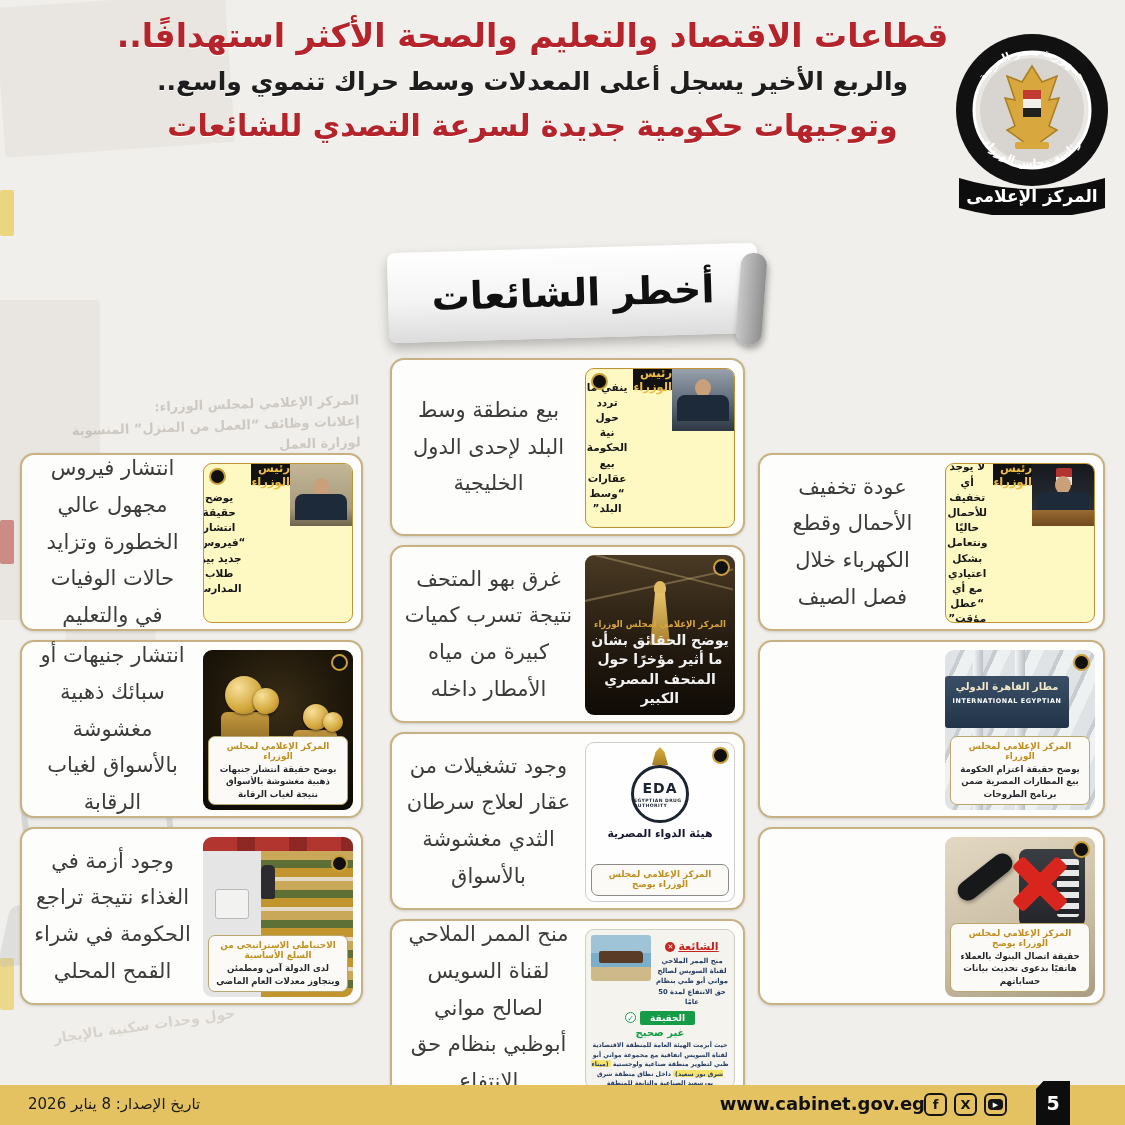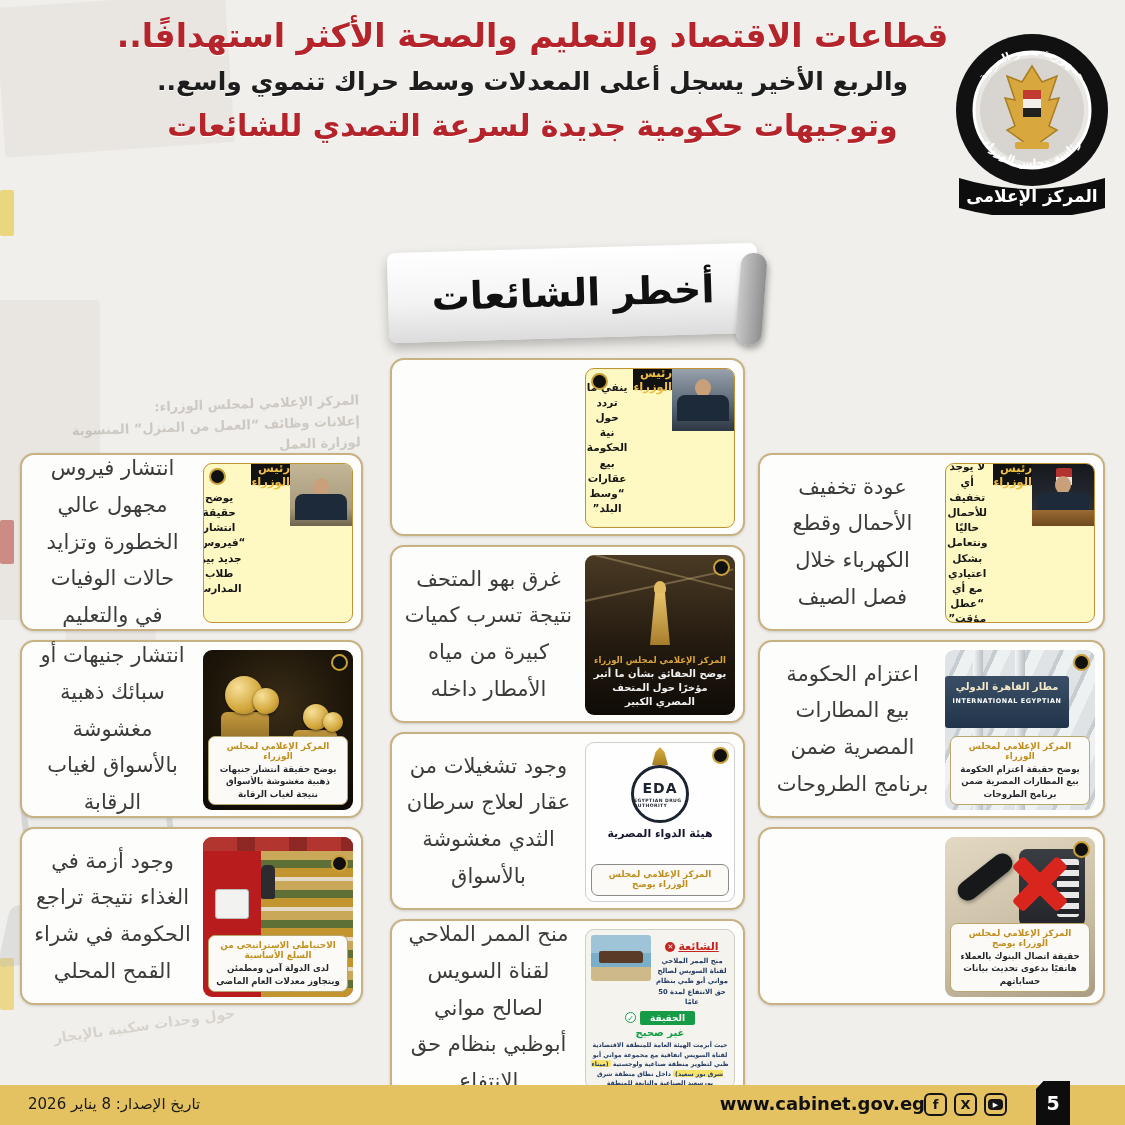--- a/index.html
+++ b/index.html
@@ -58,21 +58,21 @@
   .desk{position:absolute;bottom:0;left:0;right:0;height:16px;background:linear-gradient(180deg,#9a6a32,#6f4a1f);}
   .flag{position:absolute;top:4px;right:22px;width:16px;height:26px;background:linear-gradient(180deg,#b3342e 33%,#e8e6e0 33%,#e8e6e0 66%,#26262a 66%);border-radius:2px;}
 
   
   .t-museum{background:linear-gradient(180deg,#4a3a24 0%,#241b10 55%,#0f0b06 100%);}
   .t-museum .beam{position:absolute;width:160px;height:2px;background:rgba(222,196,138,.35);}
   .statue-body{position:absolute;left:50%;top:38px;transform:translateX(-50%);width:20px;height:52px;background:linear-gradient(180deg,#e7c36a,#a77d2c);clip-path:polygon(25% 0,75% 0,100% 100%,0 100%);}
   .statue-head{position:absolute;left:50%;top:26px;transform:translateX(-50%);width:12px;height:14px;border-radius:50% 50% 40% 40%;background:#e2bc62;}
   .t-museum .cap{position:absolute;left:0;right:0;bottom:0;padding:4px 6px 6px;text-align:center;}
   .t-museum .cap .g{color:#d9a43c;font-size:8.6px;font-weight:bold;margin-bottom:2px;}
-  .t-museum .cap .w{color:#f2f2f2;font-size:10px;font-weight:bold;line-height:1.4;}
+  .t-museum .cap .w{color:#f2f2f2;font-size:14px;font-weight:bold;line-height:1.4;}
 
   
   .capbox{position:absolute;left:5px;right:5px;bottom:5px;background:#fbfaf6;border:1px solid #b9a76f;border-radius:7px;padding:4px 5px;text-align:center;z-index:4;}
   .capbox .g{color:#c08f1f;font-size:8.8px;font-weight:bold;margin-bottom:2px;}
   .capbox .b{color:#23262b;font-size:8.6px;font-weight:bold;line-height:1.45;}
 
   
   .t-airport{background:repeating-linear-gradient(115deg,#dfe3e5 0 14px,#c6ccd0 14px 18px,#eef1f2 18px 30px);}
   .t-airport .sign{position:absolute;top:26px;left:0;right:26px;height:52px;background:linear-gradient(180deg,#3a4f66,#22344a);border-radius:3px;padding:5px 6px;text-align:center;}
   .t-airport .sign .ar{color:#f4e9c8;font-size:10px;font-weight:bold;}
@@ -96,21 +96,21 @@
   .t-phone{background:linear-gradient(160deg,#e3d8c2 0%,#c9bda4 60%,#a99c82 100%);}
   .handset{position:absolute;left:8px;top:30px;width:64px;height:20px;background:#17181a;border-radius:12px;transform:rotate(-38deg);box-shadow:0 2px 4px rgba(0,0,0,.4);}
   .phone-body{position:absolute;right:10px;top:12px;width:66px;height:78px;background:linear-gradient(180deg,#3a3d42,#23252a);border-radius:8px;}
   .keys{position:absolute;right:16px;top:22px;width:22px;height:58px;background:repeating-linear-gradient(180deg,#e8e8e8 0 6px,#23252a 6px 11px);border-radius:3px;}
   .redx{position:absolute;right:26px;top:18px;width:58px;height:58px;z-index:3;}
   .redx:before,.redx:after{content:"";position:absolute;left:50%;top:50%;width:64px;height:16px;background:#d8261f;border-radius:4px;}
   .redx:before{transform:translate(-50%,-50%) rotate(45deg);}
   .redx:after{transform:translate(-50%,-50%) rotate(-45deg);}
 
   
-  .t-market{background:#b91c1c;padding-left:12px;}
+  .t-market{background:#e5e5e5;padding-left:12px;}
   .mk-top{position:absolute;top:0;left:0;right:0;height:14px;background:repeating-linear-gradient(90deg,#b23530 0 34px,#8e2824 34px 52px);}
   .shelves{position:absolute;top:14px;right:0;width:92px;bottom:0;background:repeating-linear-gradient(180deg,#c9a85a 0 9px,#5f7036 9px 17px,#c2952f 17px 26px,#e3d9c4 26px 30px);}
   .fridge{position:absolute;left:12px;top:52px;width:34px;height:30px;background:#f2f2f0;border:1px solid #bbb;border-radius:3px;}
   .shopper{position:absolute;left:58px;top:28px;width:14px;height:34px;background:#2c2c30;border-radius:5px 5px 2px 2px;}
 
   
   .t-suez{background:#f4f3ee;border:1px solid #cfcfc6;padding:5px;}
   .sz-row{display:flex;gap:4px;direction:rtl;}
   .sz-rumor{flex:1;text-align:center;}
   .sz-label-r{color:#c4231f;font-weight:bold;font-size:11px;text-decoration:underline;display:inline-flex;align-items:center;gap:3px;}
@@ -214,21 +214,20 @@
         <div class="pillar" style="left:70px;"></div>
         <div class="sign">
           <div class="ar">مطار القاهرة الدولي</div>
           <div class="en">INTERNATIONAL EGYPTIAN</div>
         </div>
         <div class="capbox">
           <div class="g">المركز الإعلامي لمجلس الوزراء</div>
           <div class="b">يوضح حقيقة اعتزام الحكومة بيع المطارات المصرية ضمن برنامج الطروحات</div>
         </div>
       </div>
-      <div class="claim">اعتزام الحكومة بيع المطارات المصرية ضمن برنامج الطروحات</div>
     </div>
 
     <div class="card">
       <div class="thumb t-phone">
         <span class="mini-logo ml-r"></span>
         <div class="handset"></div>
         <div class="phone-body"></div>
         <div class="keys"></div>
         <div class="redx"></div>
         <div class="capbox">
@@ -246,20 +245,21 @@
         <span class="mini-logo ml-l"></span>
         <div class="photo ph-office">
           <div class="person" style="top:10px;">
               <div class="head"></div>
               <div class="suit"></div>
             </div>
         </div>
         <div class="banner">رئيس الوزراء</div>
         <div class="body">ينفي ما تردد حول نية الحكومة بيع عقارات “وسط البلد”</div>
       </div>
+      <div class="claim">بيع منطقة وسط البلد لإحدى الدول الخليجية</div>
     </div>
 
     <div class="card">
       <div class="thumb t-museum">
         <span class="mini-logo ml-r"></span>
         <div class="beam" style="top:14px;transform:rotate(14deg);"></div>
         <div class="beam" style="top:30px;transform:rotate(-12deg);"></div>
         <div class="statue-head"></div>
         <div class="statue-body"></div>
         <div class="cap">

